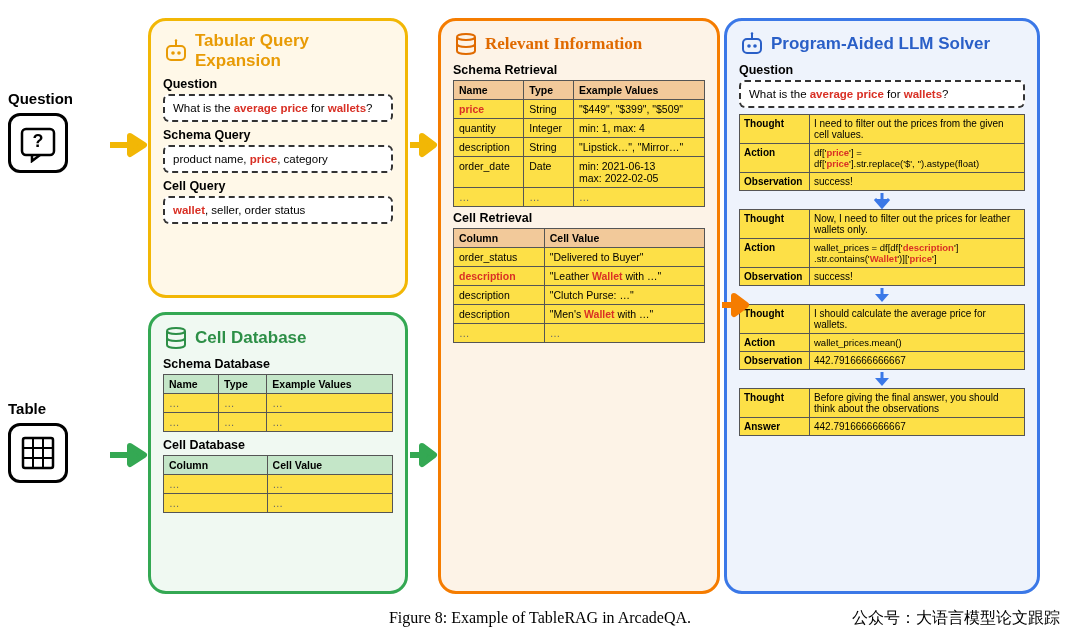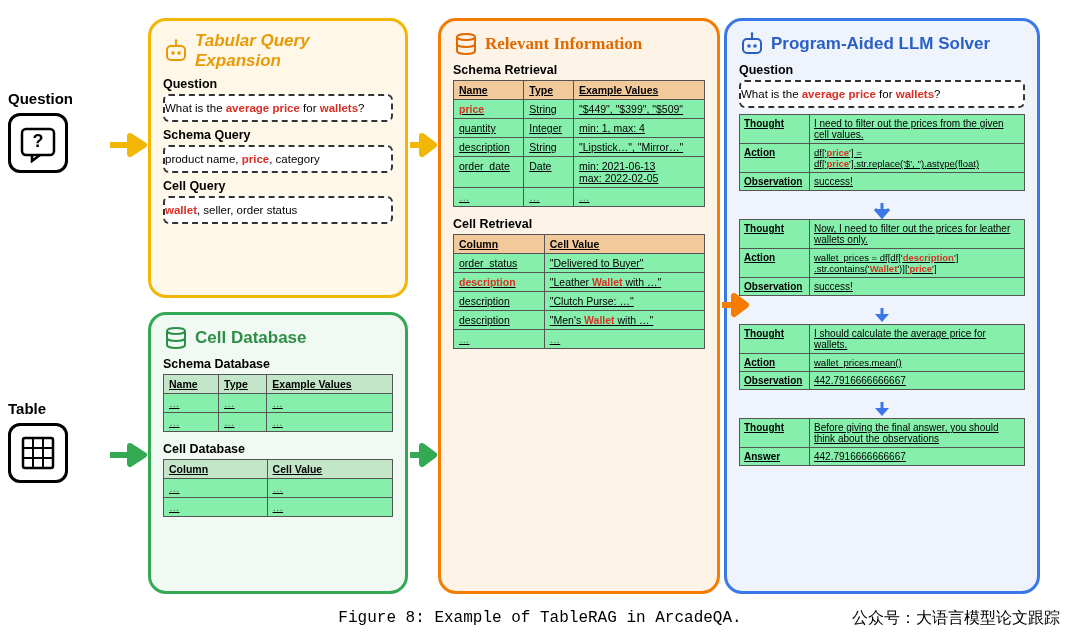--- a/index.html
+++ b/index.html
@@ -14,53 +14,53 @@
   .table-svg { width: 36px; height: 36px; }
 
   
   .panel { position: absolute; border: 3px solid; border-radius: 18px; padding: 10px 12px; background: #fff; }
   .panel-title { font-weight: bold; font-size: 17px; margin-bottom: 6px; display: flex; align-items: center; gap: 6px; }
   .panel-title-icon { width: 26px; height: 26px; flex-shrink: 0; }
   .sub-label { font-weight: bold; font-size: 12.5px; margin-top: 6px; margin-bottom: 3px; }
 
   
   .p1 { left: 148px; top: 18px; width: 260px; height: 280px; border-color: #f2b705; background: #fff8e8; }
-  .p1 .panel-title { color: #e89b05; font-style: italic; }
-  .dashed-box { border: 2px dashed #333; border-radius: 6px; background: #fff; padding: 6px 0; margin-bottom: 2px; font-size: 11.5px; }
+  .p1 .panel-title { color: #e89b05; }
+  .dashed-box { border: 2px dashed #333; border-radius: 6px; background: #fff; padding: 6px 8px; margin-bottom: 2px; font-size: 11.5px; }
 
   
   .p2 { left: 148px; top: 312px; width: 260px; height: 282px; border-color: #34a853; background: #f0f9f2; }
   .p2 .panel-title { color: #2d8f47; }
 
   
   .p3 { left: 438px; top: 18px; width: 282px; height: 576px; border-color: #f57c00; background: #fdf3e7; }
   .p3 .panel-title { color: #e06a00; font-family: Liberation Serif, serif; }
 
   
   .p4 { left: 724px; top: 18px; width: 316px; height: 576px; border-color: #3b78e7; background: #eef3fc; }
   .p4 .panel-title { color: #2a5fc7; }
 
   
-  table { border-collapse: collapse; width: 100%; background: #86efac; font-size: 10.5px; margin-bottom: 10px; text-decoration: underline; }
+  table { border-collapse: collapse; width: 100%; background: #fde047; font-size: 10.5px; margin-bottom: 0; }
   th, td { border: 1px solid #555; padding: 3px 5px; text-align: left; vertical-align: top; }
   .p2 th { background: #c4e6c8; font-weight: bold; }
   .p3 .schema-tbl th, .p3 .cell-tbl th { background: #f2c99a; font-weight: bold; }
   .p4 table { font-size: 10px; }
   .p4 th, .p4 td { padding: 3px 4px; }
   .step-tbl td:first-child { font-weight: bold; width: 70px; }
   .step-tbl td { font-family: Arial, sans-serif; }
   .code { font-family: 'Courier New', monospace; font-size: 9.5px; }
   .ellips { color: #666; }
 
   
   .arrow { position: absolute; }
   .down-arr { position: absolute; width: 24px; height: 18px; left: 50%; transform: translateX(-50%); }
 
   
-  .caption { position: absolute; bottom: 8px; left: 50%; transform: translateX(-50%); font-size: 16px; font-family: Liberation Mono, monospace; }
+  .caption { position: absolute; bottom: 8px; left: 50%; transform: translateX(-50%); font-size: 16px; font-family: Liberation Serif, serif; }
   .watermark { position: absolute; bottom: 6px; right: 20px; color: #000000; font-size: 16px; }
 
   .p4 .dashed-box { font-size: 11.5px; margin-bottom: 6px; }
 </style>
 </head>
 <body>
 
 <div class="left-col">
   <div class="lbl">Question</div>
   <div class="icon-box">

